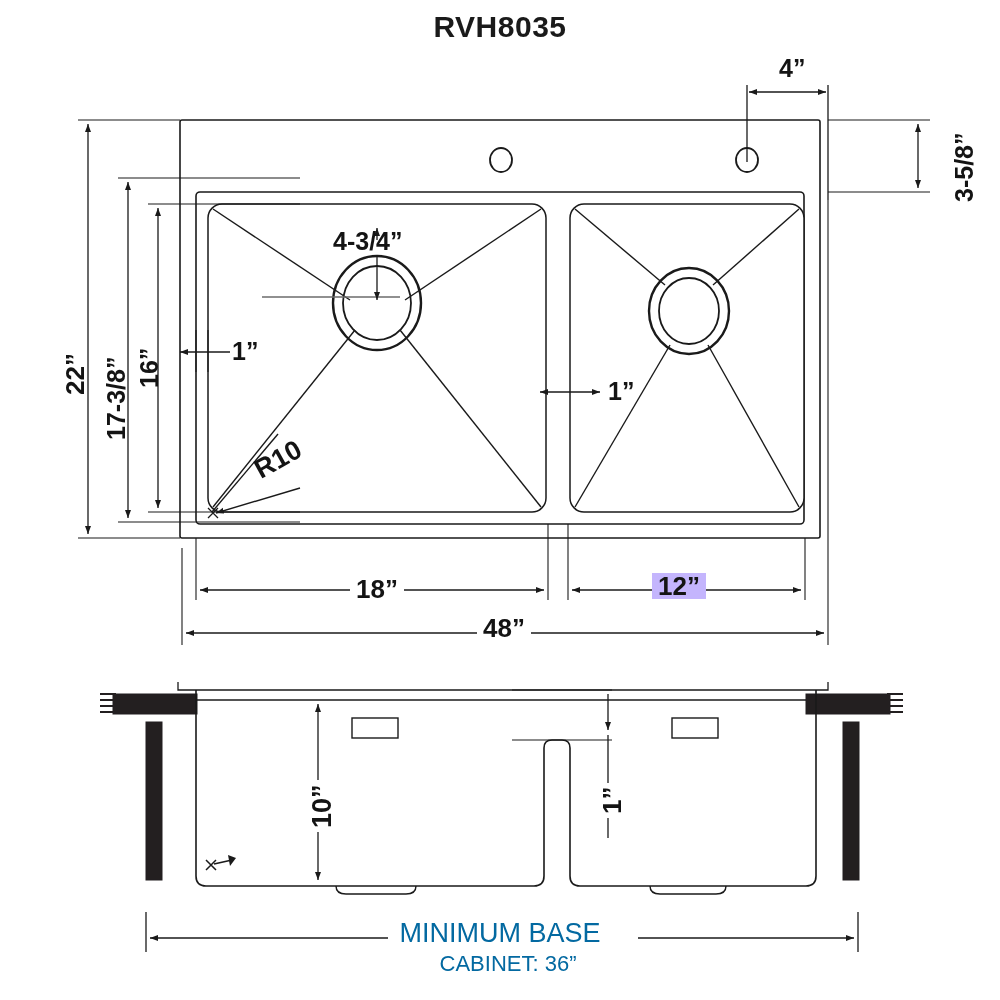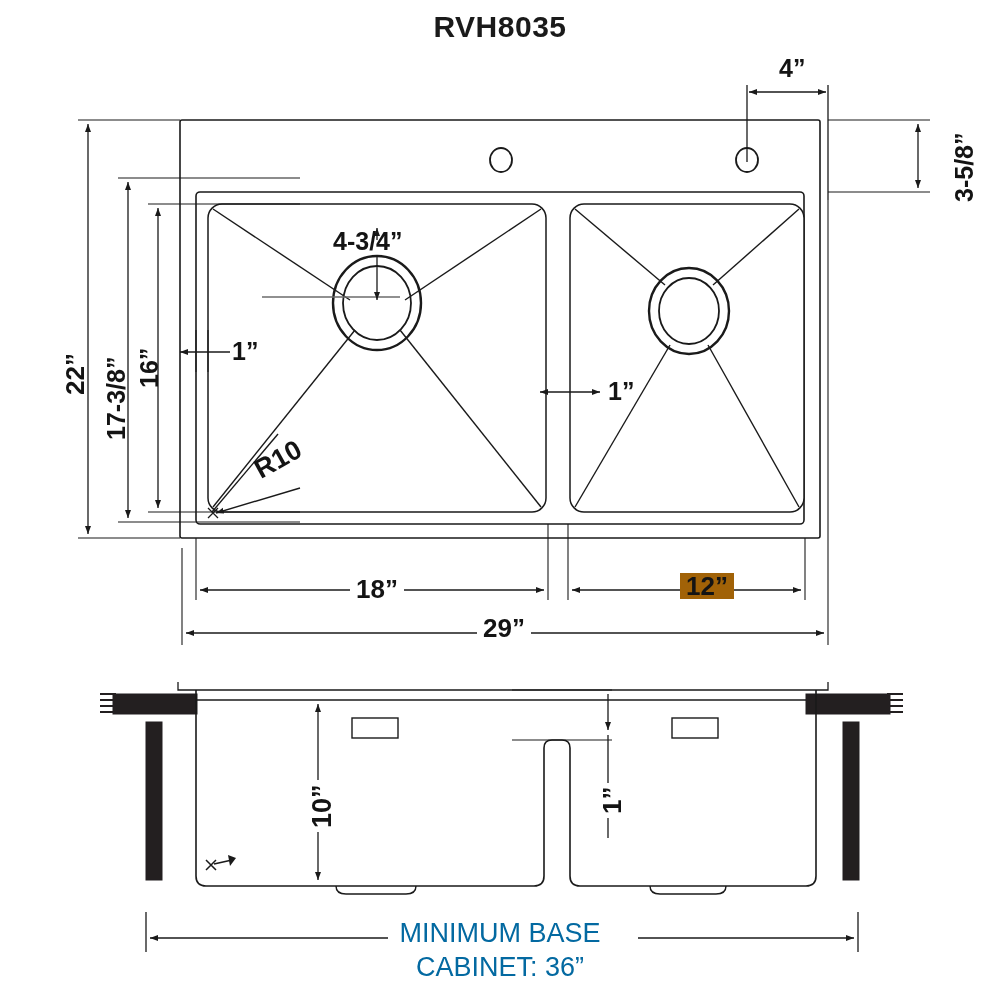--- a/index.html
+++ b/index.html
@@ -219,25 +219,25 @@
   <div class="dim" style="left:333px;top:229px;font-size:25px;">4-3/4”</div>
 
   <div class="dim" style="left:232px;top:339px;font-size:25px;">1”</div>
 
   <div class="dim" style="left:608px;top:379px;font-size:25px;">1”</div>
 
   <div class="dim" style="left:250px;top:460px;font-size:27px;transform:rotate(-29deg);transform-origin:left top;">R10</div>
 
   <div class="dim" style="left:350px;top:576px;font-size:26px;background:#fff;padding:0 6px;">18”</div>
 
-  <div class="dim" style="left:680px;top:573px;font-size:26px;background:#a16207;padding:0 6px;">12”</div>
-
-  <div class="dim" style="left:477px;top:615px;font-size:26px;background:#fff;padding:0 6px;">29”</div>
+  <div class="dim" style="left:652px;top:573px;font-size:26px;background:#c4b5fd;padding:0 6px;">12”</div>
+
+  <div class="dim" style="left:477px;top:615px;font-size:26px;background:#fff;padding:0 6px;">48”</div>
 
   <div class="dim rot90" style="left:307px;top:832px;font-size:27px;background:#fff;padding:2px 4px;">10”</div>
 
   <div class="dim rot90" style="left:597px;top:818px;font-size:26px;background:#fff;padding:2px 4px;">1”</div>
 
   <div class="caption" style="left:200px;top:918px;width:600px;font-size:27px;">MINIMUM BASE</div>
 
-  <div class="caption" style="left:200px;top:952px;width:600px;font-size:27px;">CABINET: 36”</div>
+  <div class="caption" style="left:208px;top:952px;width:600px;font-size:22px;">CABINET: 36”</div>
 
 </div>
 
 </body></html>

